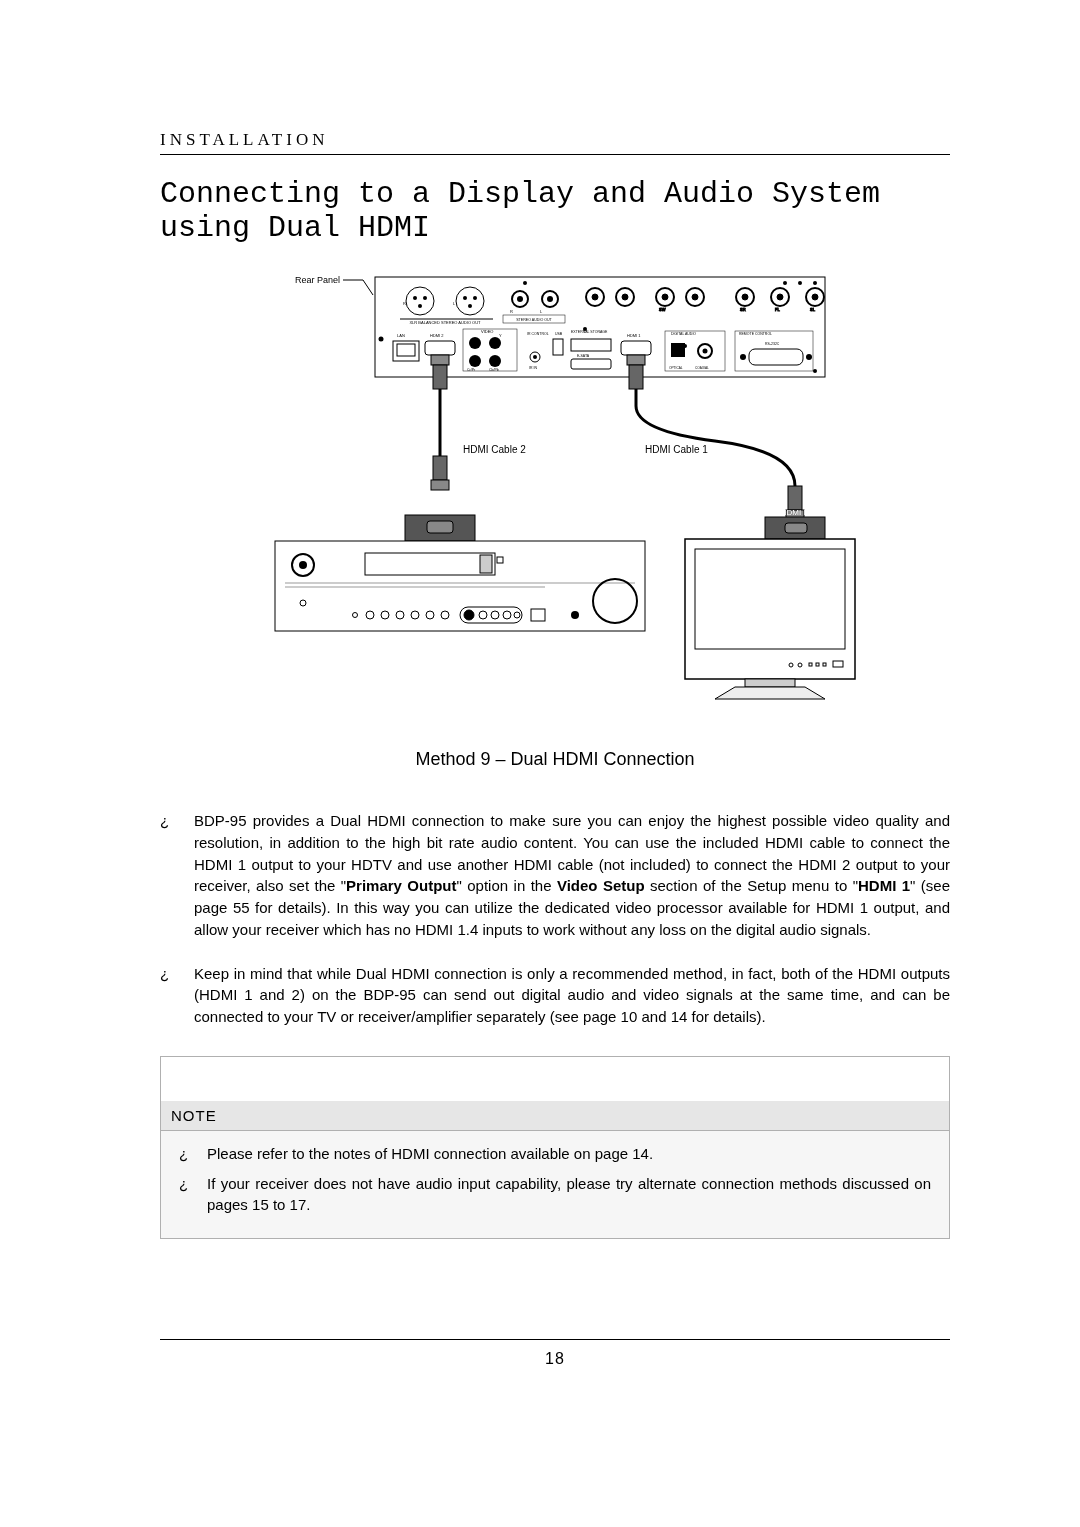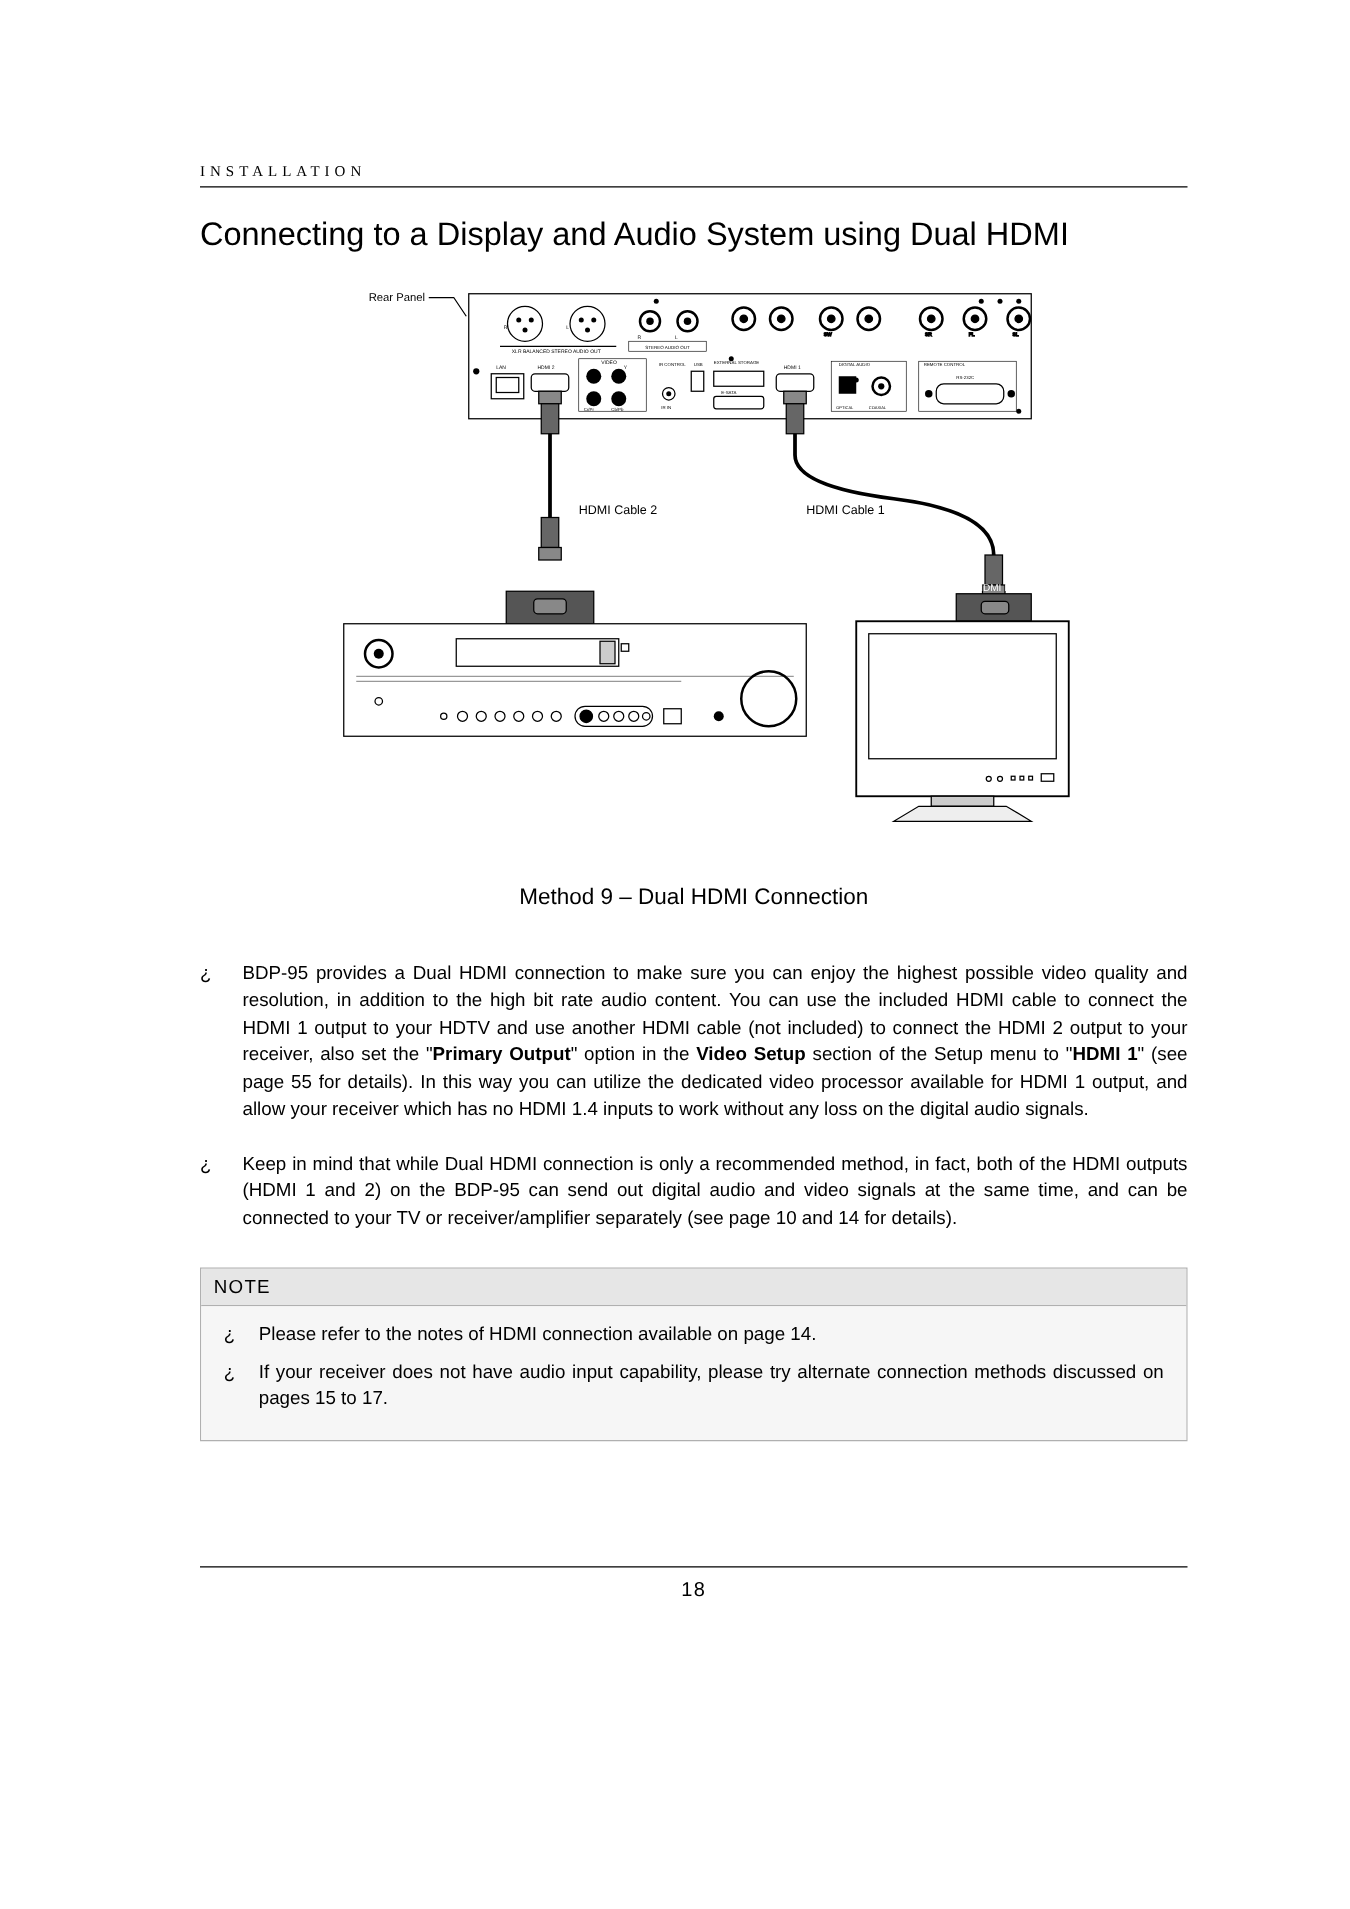--- a/index.html
+++ b/index.html
@@ -9,35 +9,35 @@
     background: #fff;
     color: #000;
     width: 1080px;
     height: 1527px;
     box-sizing: border-box;
   }
   .page {
     padding: 130px 130px 0 160px;
   }
   .section-header {
-    font-size: 12px;
+    font-size: 17px;
     letter-spacing: 4px;
     margin-bottom: 4px;
     font-family: "Times New Roman", serif;
   }
   .section-rule {
     border: none;
     border-top: 1px solid #000;
     margin: 0 0 22px 0;
   }
   .title {
-    font-size: 26px;
+    font-size: 30px;
     font-weight: normal;
     margin: 0 0 26px 0;
-    font-family: Liberation Sans, sans-serif;
+    font-family: Liberation Mono, monospace;
   }
   .figure-wrap {
     display: flex;
     justify-content: center;
     margin-bottom: 18px;
   }
   .figure-svg {
     width: 620px;
     height: 460px;
   }
@@ -67,20 +67,21 @@
   .note-block {
     border: 1px solid #b0b0b0;
     margin-top: 28px;
   }
   .note-head {
     background: #e6e6e6;
     padding: 6px 10px;
     font-size: 15px;
     letter-spacing: 1px;
     border-bottom: 1px solid #b0b0b0;
+    margin-top: 44px;
   }
   .note-body {
     background: #f6f6f6;
     padding: 12px 18px 14px 18px;
   }
   .note-body ul {
     list-style: none;
     margin: 0;
     padding: 0;
   }

